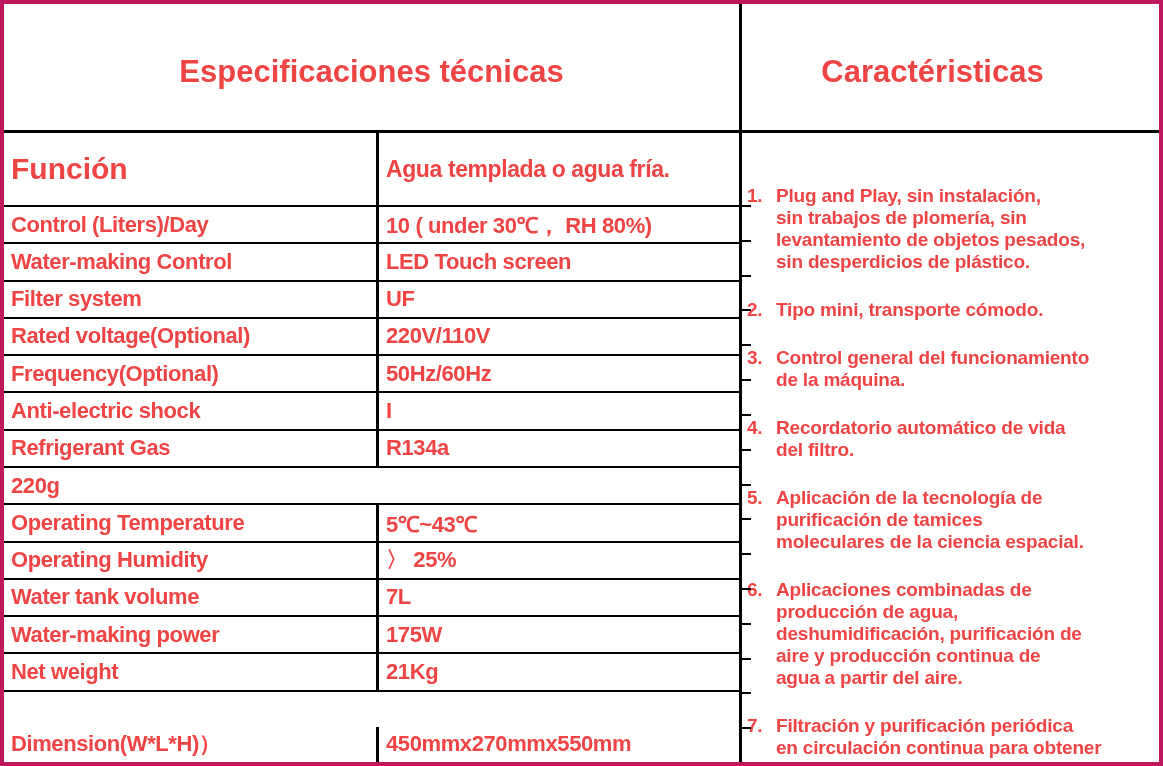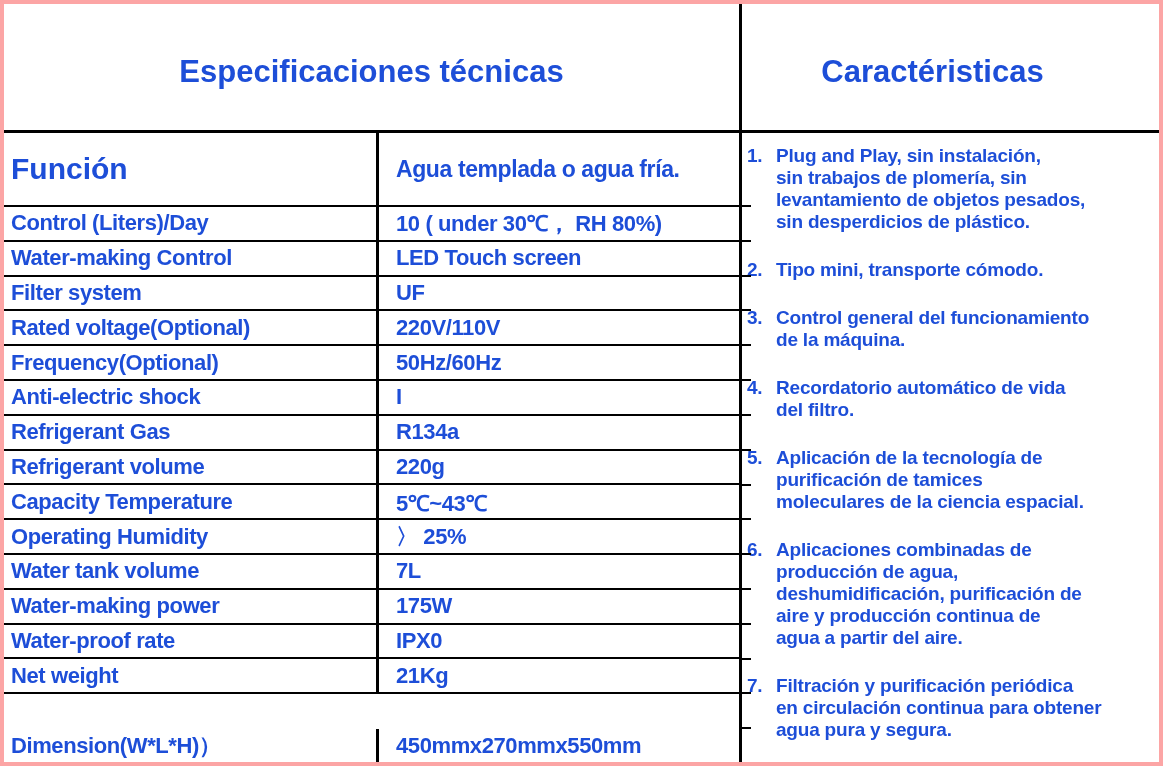--- a/index.html
+++ b/index.html
@@ -5,23 +5,23 @@
   html, body {
     margin: 0;
     padding: 0;
     background: #ffffff;
   }
   .sheet {
     position: relative;
     width: 1163px;
     height: 766px;
     box-sizing: border-box;
-    border: 4px solid #fca5a5;
+    border: 4px solid #be185d;
     background: #ffffff;
-    color: #1d4ed8;
+    color: #ef4444;
     display: flex;
     font-family: "Liberation Sans", sans-serif;
     overflow: hidden;
   }
   
   .left-panel {
     flex: 0 0 735px;
     display: flex;
     flex-direction: column;
     min-width: 0;
@@ -70,21 +70,21 @@
     font-weight: bold;
     font-size: 22px;
     letter-spacing: -0.4px;
     white-space: nowrap;
     overflow: hidden;
   }
   .spec-value {
     flex: 1 1 auto;
     display: flex;
     align-items: center;
-    padding-left: 17px;
+    padding-left: 7px;
     font-weight: bold;
     font-size: 22px;
     letter-spacing: -0.4px;
     white-space: nowrap;
     overflow: hidden;
   }
   .row-function .spec-label {
     font-size: 30px;
     letter-spacing: 0;
   }
@@ -102,20 +102,21 @@
     width: 9px;
     height: 2px;
     background: #000000;
   }
   
   .right-panel {
     flex: 1 1 auto;
     display: flex;
     flex-direction: column;
     min-width: 0;
+    gap: 40px;
   }
   .features-list {
     flex: 1 1 auto;
     padding: 12px 3px 0 5px;
     overflow: hidden;
   }
   .feature-item {
     display: flex;
     font-weight: bold;
     font-size: 19px;
@@ -165,42 +166,37 @@
         </div>
         <div class="spec-row">
           <div class="spec-label">Anti-electric shock</div>
           <div class="spec-value">I</div>
         </div>
         <div class="spec-row">
           <div class="spec-label">Refrigerant Gas</div>
           <div class="spec-value">R134a</div>
         </div>
         <div class="spec-row">
-          <div class="spec-label">Refrigerant volume</div>
           <div class="spec-value">220g</div>
         </div>
         <div class="spec-row">
-          <div class="spec-label">Capacity Temperature</div>
+          <div class="spec-label">Operating Temperature</div>
           <div class="spec-value">5℃~43℃</div>
         </div>
         <div class="spec-row">
           <div class="spec-label">Operating Humidity</div>
           <div class="spec-value">〉 25%</div>
         </div>
         <div class="spec-row">
           <div class="spec-label">Water tank volume</div>
           <div class="spec-value">7L</div>
         </div>
         <div class="spec-row">
           <div class="spec-label">Water-making power</div>
           <div class="spec-value">175W</div>
-        </div>
-        <div class="spec-row">
-          <div class="spec-label">Water-proof rate</div>
-          <div class="spec-value">IPX0</div>
         </div>
         <div class="spec-row">
           <div class="spec-label">Net weight</div>
           <div class="spec-value">21Kg</div>
         </div>
         <div class="spec-row">
           <div class="spec-label">Dimension(W*L*H)）</div>
           <div class="spec-value">450mmx270mmx550mm</div>
         </div>
       </div>

